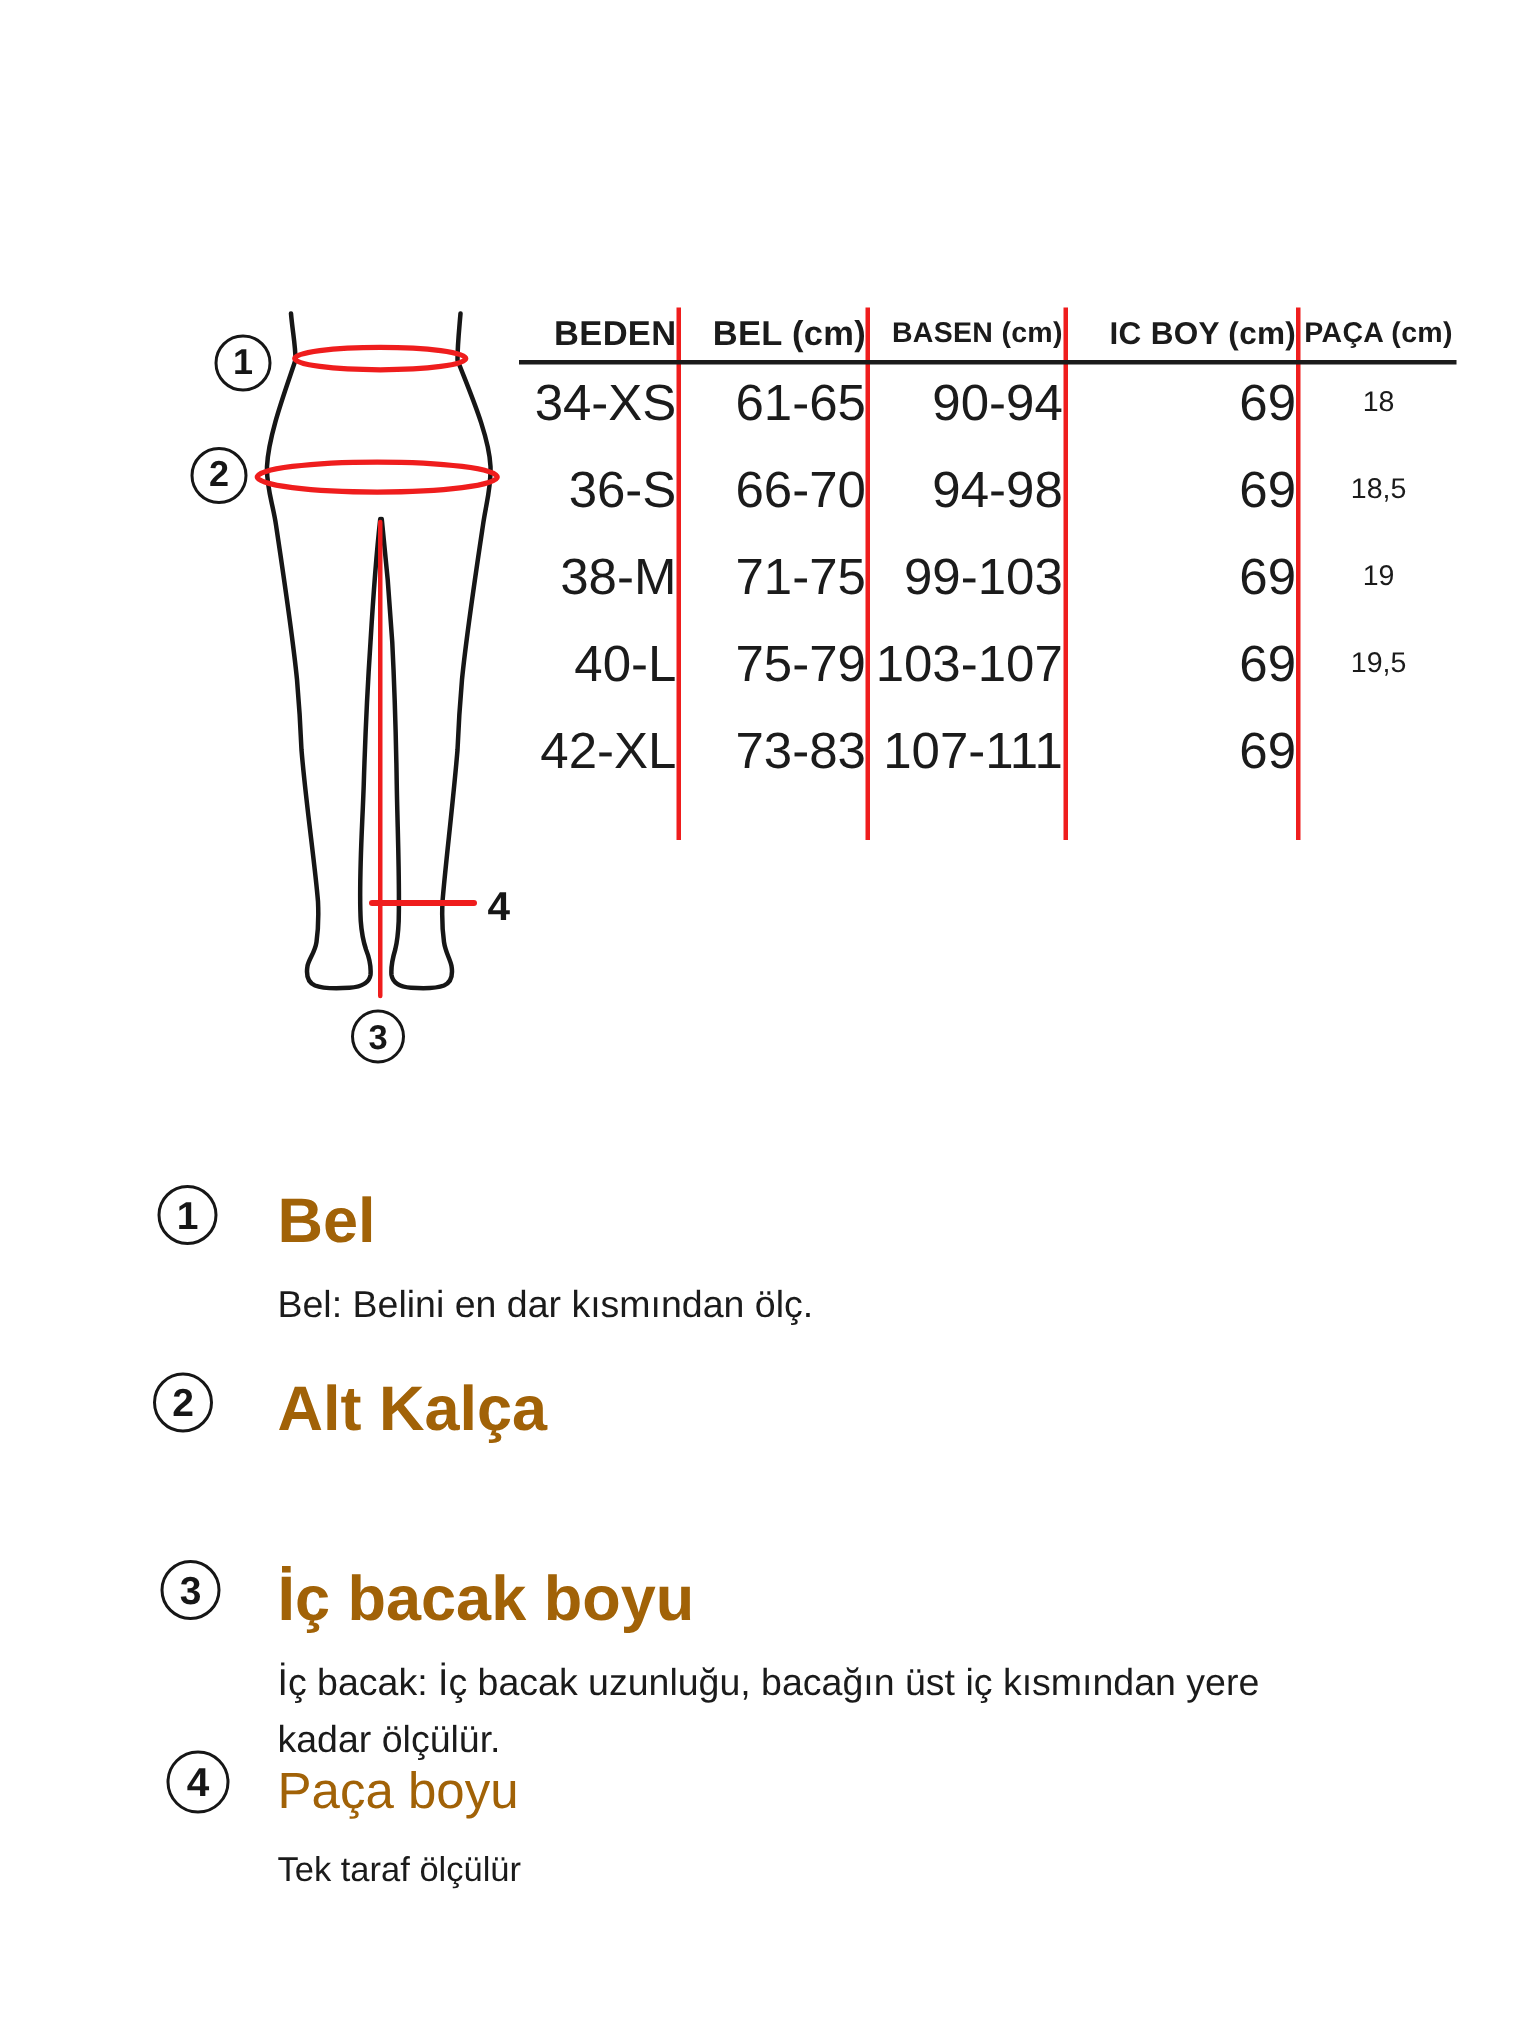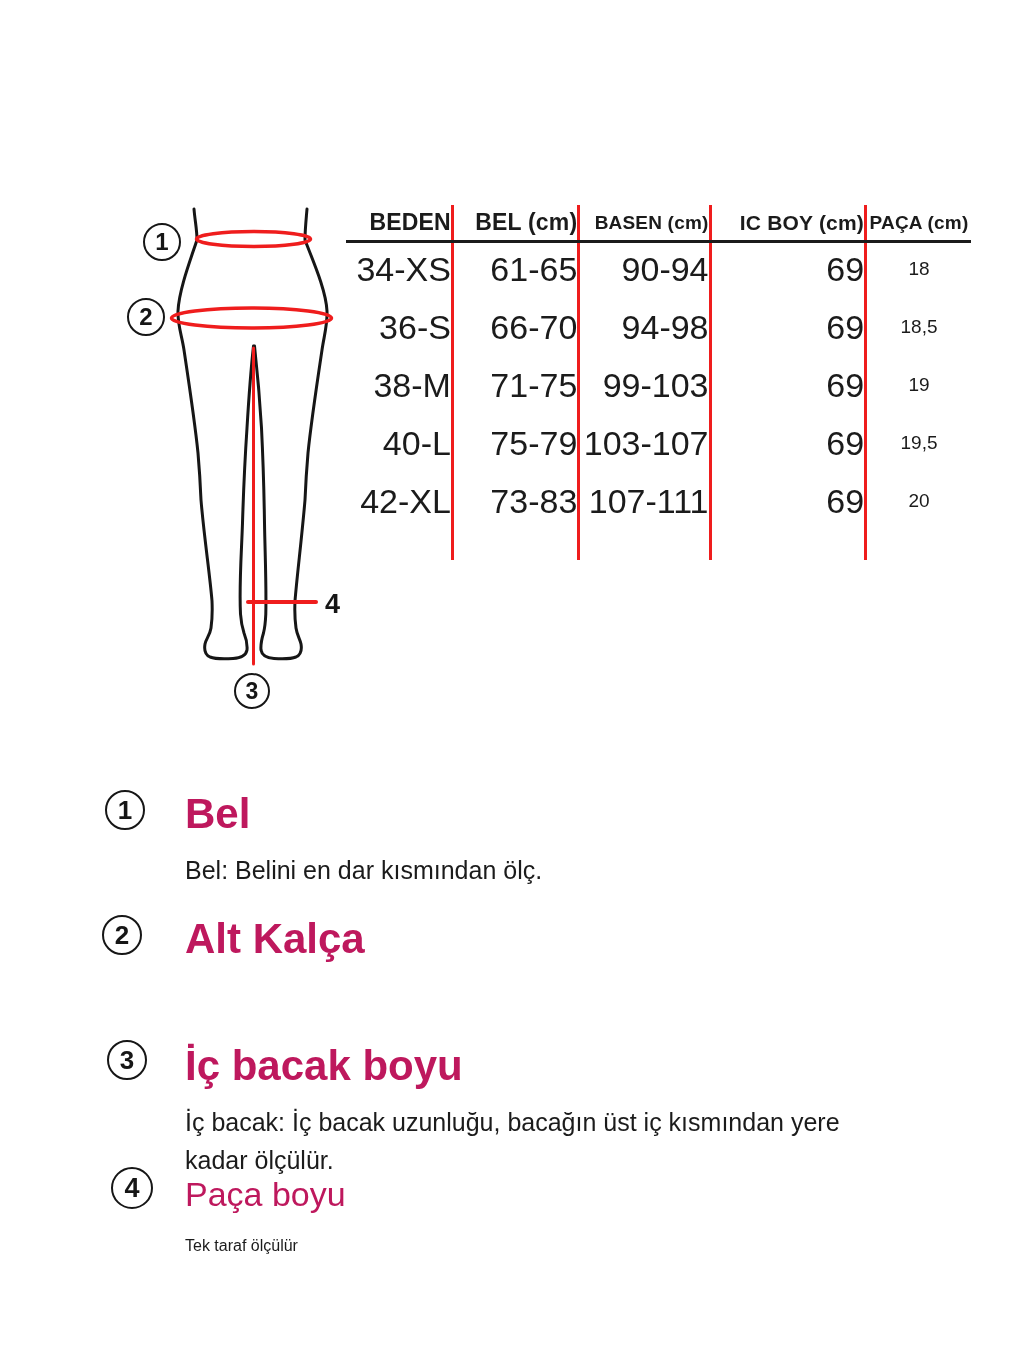--- a/index.html
+++ b/index.html
@@ -42,30 +42,30 @@
   
   .legend-circle {
     position:absolute; border:2.5px solid #161616; border-radius:50%;
     background:#ffffff; display:flex; align-items:center; justify-content:center;
     font-weight:600; color:#161616;
   }
   .lc1 { left:105px; top:790px;  width:40px; height:40px; font-size:26px; }
   .lc2 { left:102px; top:915px;  width:40px; height:40px; font-size:26px; }
   .lc3 { left:107px; top:1040px; width:40px; height:40px; font-size:26px; }
   .lc4 { left:111px; top:1167px; width:42px; height:42px; font-size:27px; }
-  .legend-title { position:absolute; left:185px; font-weight:600; line-height:1.2; color:#be185d; }
+  .legend-title { position:absolute; left:185px; font-weight:600; line-height:1.2; color:#a16207; }
   .lt1 { top:789px;  font-size:42px; }
   .lt2 { top:914px;  font-size:42px; }
   .lt3 { top:1041px; font-size:42px; }
   .lt4 { top:1174px; font-size:34px; font-weight:400; }
   .legend-desc { position:absolute; left:185px; font-size:25px; font-weight:500; line-height:38px; color:#1b1b1b; }
   .ld1 { top:851px; }
   .ld2 { top:979px; }
   .ld3 { top:1103px; width:715px; }
-  .ld4 { top:1227px; font-size:16px; font-weight:400; }
+  .ld4 { top:1227px; font-size:23px; font-weight:400; }
 </style>
 </head>
 <body>
 
 <div class="page">
 
   <svg class="diagram-svg" viewBox="0 0 240 540" aria-hidden="true">
     <g fill="none" stroke="#161616" stroke-width="3" stroke-linecap="round" stroke-linejoin="round">
       <path d="M 74 31
         C 75 43, 77 52, 77 62
@@ -153,21 +153,20 @@
       <div class="td">69</div>
       <div class="td">69</div>
       <div class="td">69</div>
     </div>
     <div class="col col-paca">
       <div class="th">PAÇA (cm)</div>
       <div class="td">18</div>
       <div class="td">18,5</div>
       <div class="td">19</div>
       <div class="td">19,5</div>
-      <div class="td">20</div>
     </div>
   </div>
   <div class="header-rule"></div>
 
   <div class="legend-circle lc1">
     <span>1</span>
   </div>
   <div class="legend-title lt1">Bel</div>
   <div class="legend-desc ld1">Bel: Belini en dar kısmından ölç.</div>
 

